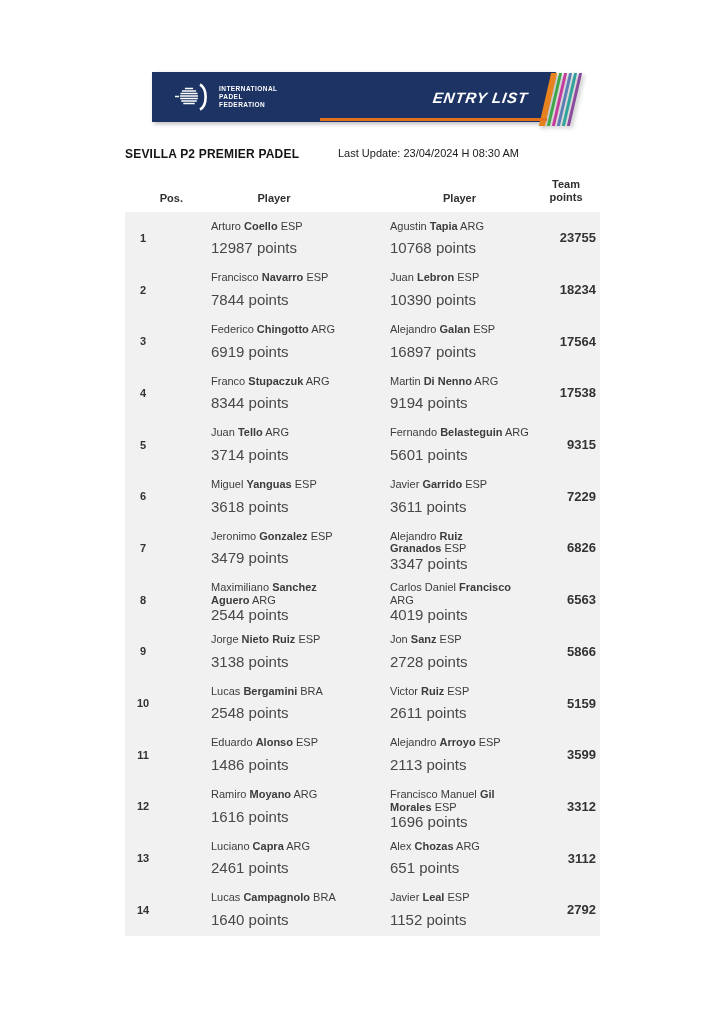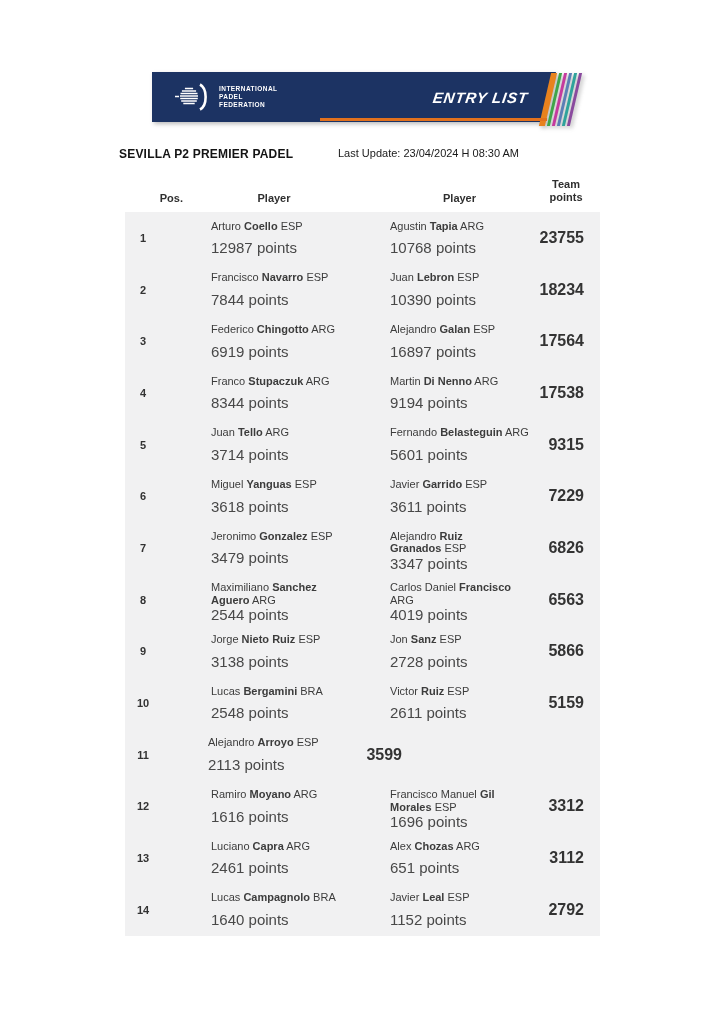--- a/index.html
+++ b/index.html
@@ -23,21 +23,21 @@
   .logo-text{color:#fff;font-size:6.5px;font-weight:700;letter-spacing:.45px;line-height:8px;text-transform:uppercase;}
   .entry-list{
     position:absolute;right:28px;top:50%;transform:translateY(-50%) skewX(-8deg);
     color:#fff;font-weight:700;font-style:italic;font-size:15px;letter-spacing:.8px;
   }
   .stripes{position:absolute;left:545px;top:73px;height:53px;display:flex;gap:2px;transform:skewX(-13deg);}
   .stripe{height:100%;}
   .orange-line{position:absolute;left:320px;top:118px;width:227px;height:3px;background:var(--orange,#e2711d);}
 
   
-  .doc-title{position:absolute;left:119px;top:147px;font-size:12px;font-weight:700;color:#141414;letter-spacing:.2px;}
+  .doc-title{position:absolute;left:125px;top:147px;font-size:12px;font-weight:700;color:#141414;letter-spacing:.2px;}
   .last-update{position:absolute;left:338px;top:147px;font-size:11px;color:#1a1a1a;}
 
   
   .thead{
     position:absolute;left:125px;top:178px;width:475px;height:30px;
     display:flex;align-items:flex-end;padding-bottom:4px;box-sizing:border-box;
     font-size:11px;font-weight:700;color:#2f2f2f;
   }
   .h-pos{width:58px;text-align:right;padding-left:1px;box-sizing:border-box;}
   .h-p1{width:182px;text-align:center;}
@@ -55,23 +55,23 @@
     box-sizing:border-box;height:100%;
     display:flex;flex-direction:column;justify-content:space-between;
     padding:7.5px 8px 7.5px 28px;
   }
   .cell-p1{width:182px;}
   .cell-p2{width:175px;padding-left:25px;}
   .pname{font-size:11px;line-height:12.5px;color:#3c3c3c;}
   .pname .bold{font-weight:700;text-align:center;}
   .ppoints{font-size:15px;color:#484848;}
   .col-team{
-    width:60px;box-sizing:border-box;padding-right:16px;
+    width:60px;box-sizing:border-box;padding-right:4px;
     display:flex;align-items:center;justify-content:flex-end;
-    font-size:16px;font-weight:700;color:#333;
+    font-size:13px;font-weight:700;color:#333;
   }
 </style>
 </head>
 <body>
 
 <div class="page">
 
   <div class="banner-wrap">
     <div class="banner">
       <div class="logo">
@@ -233,20 +233,24 @@
       <div class="ppoints">2548 points</div>
     </div>
     <div class="cell-player cell-p2">
       <div class="pname"><span>Victor </span><span class="bold">Ruiz</span><span> ESP</span></div>
       <div class="ppoints">2611 points</div>
     </div>
     <div class="col-team">5159</div>
   </div>
       <div class="row">
     <div class="col-pos">11</div>
+    <div class="cell-player cell-p1">
+      <div class="pname"><span>Eduardo </span><span class="bold">Alonso</span><span> ESP</span></div>
+      <div class="ppoints">1486 points</div>
+    </div>
     <div class="cell-player cell-p2">
       <div class="pname"><span>Alejandro </span><span class="bold">Arroyo</span><span> ESP</span></div>
       <div class="ppoints">2113 points</div>
     </div>
     <div class="col-team">3599</div>
   </div>
       <div class="row">
     <div class="col-pos">12</div>
     <div class="cell-player cell-p1">
       <div class="pname"><span>Ramiro </span><span class="bold">Moyano</span><span> ARG</span></div>

